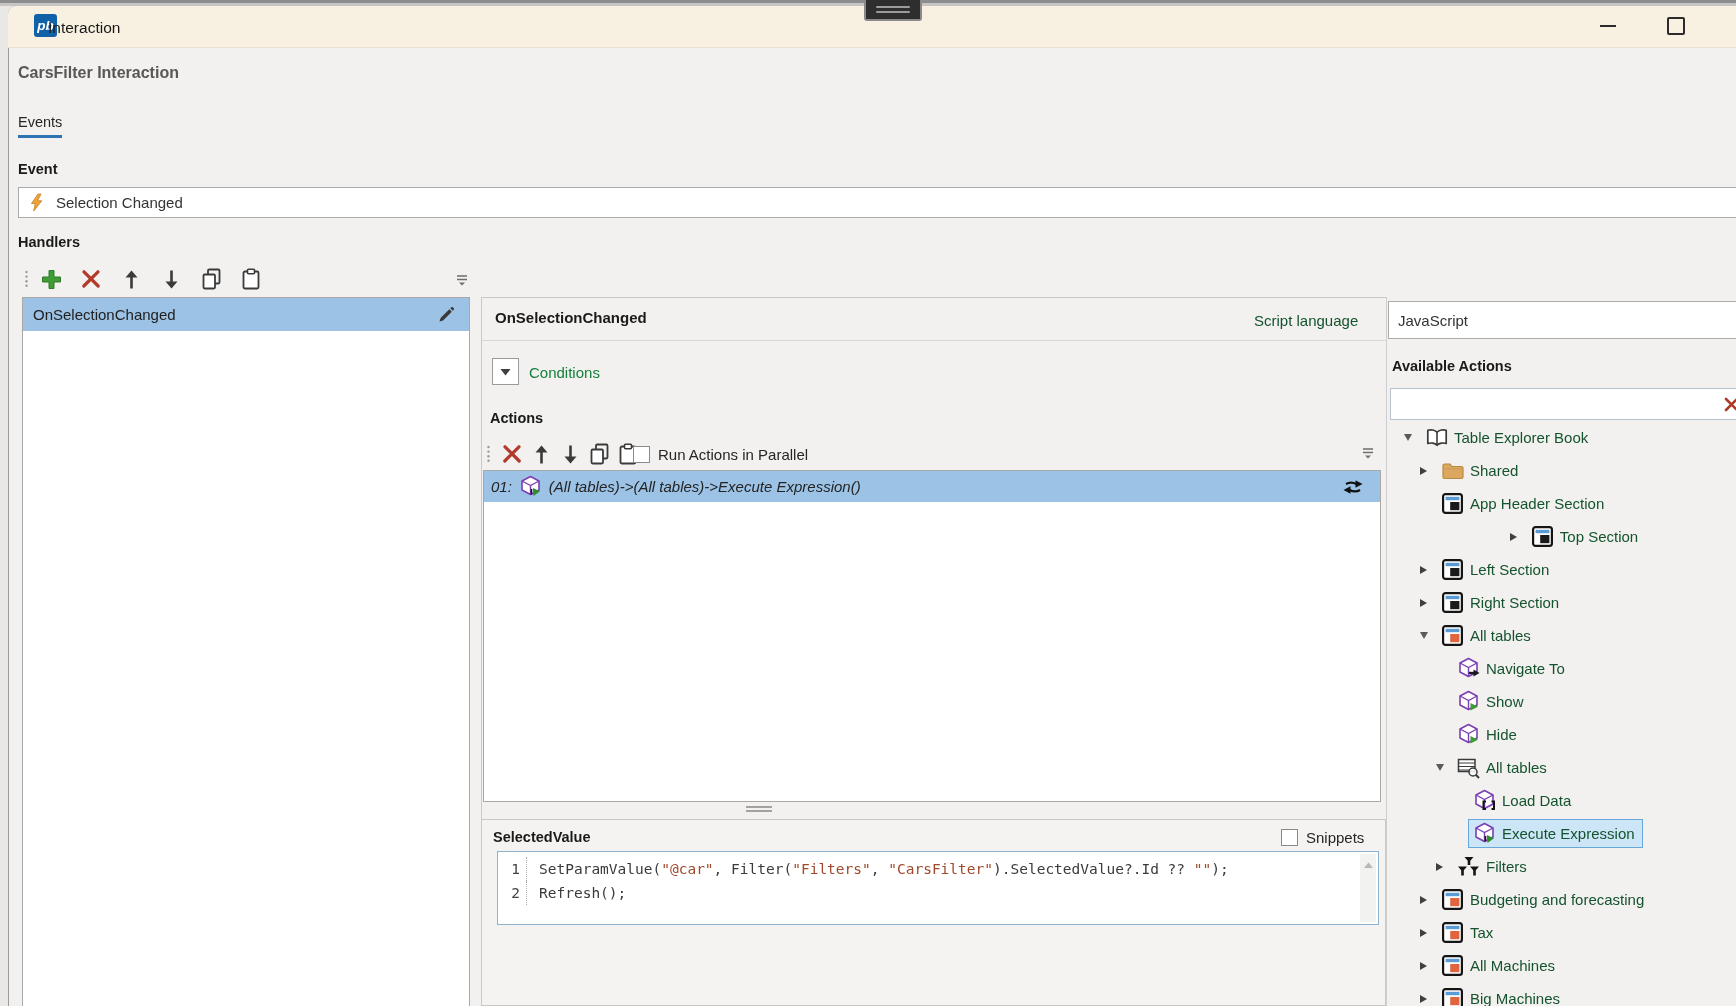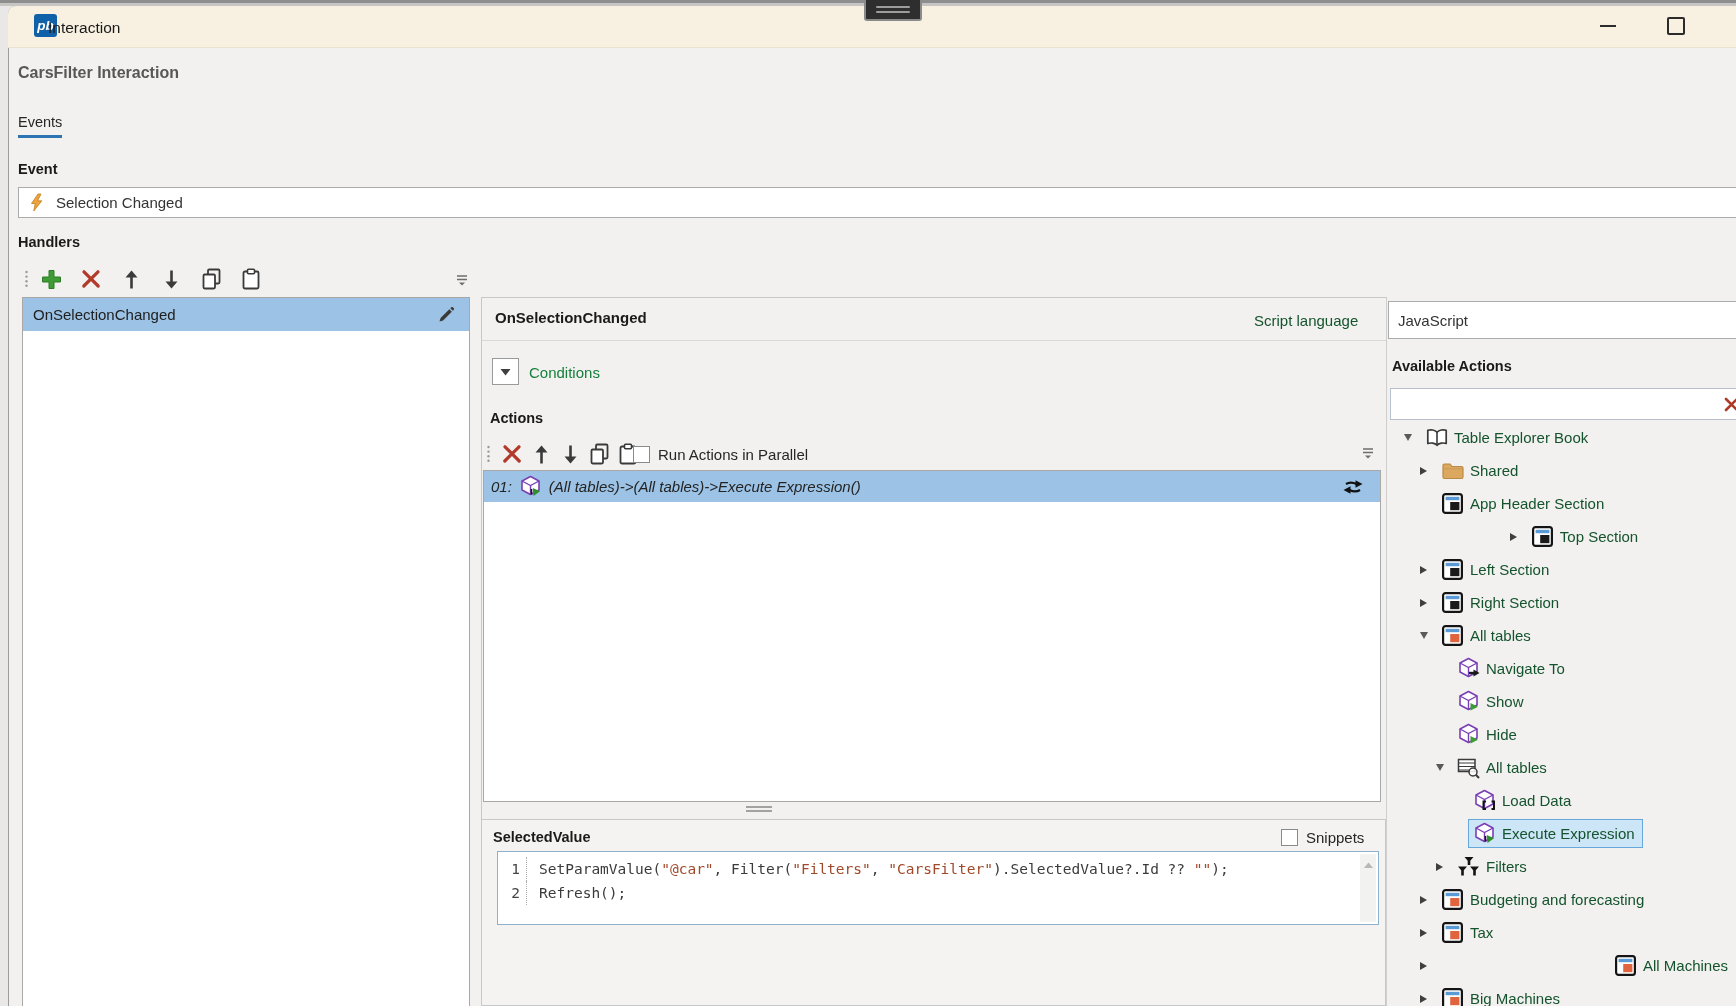--- a/index.html
+++ b/index.html
@@ -568,21 +568,21 @@
           <span class="ticon">
             <svg width="21" height="21" viewBox="0 0 21 21">
               <rect x="1.1" y="1.1" width="18.8" height="18.8" rx="2.4" fill="#FFF" stroke="#141414" stroke-width="2.2"></rect>
               <rect x="3.6" y="3.8" width="13.8" height="3.4" fill="#5B9BD5"></rect>
               <rect x="8.2" y="9" width="9.2" height="8.2" fill="#E0653F"></rect>
             </svg>
           </span>
           <span class="tlabel">Tax</span>
         </span>
       </div>
-      <div class="tree-row" style="padding-left: 30px; justify-content: space-between;">
+      <div class="tree-row" style="padding-left: 30px;">
         <span class="exp closed">
           <i></i>
         </span>
         <span class="tbox">
           <span class="ticon">
             <svg width="21" height="21" viewBox="0 0 21 21">
               <rect x="1.1" y="1.1" width="18.8" height="18.8" rx="2.4" fill="#FFF" stroke="#141414" stroke-width="2.2"></rect>
               <rect x="3.6" y="3.8" width="13.8" height="3.4" fill="#5B9BD5"></rect>
               <rect x="8.2" y="9" width="9.2" height="8.2" fill="#E0653F"></rect>
             </svg>

